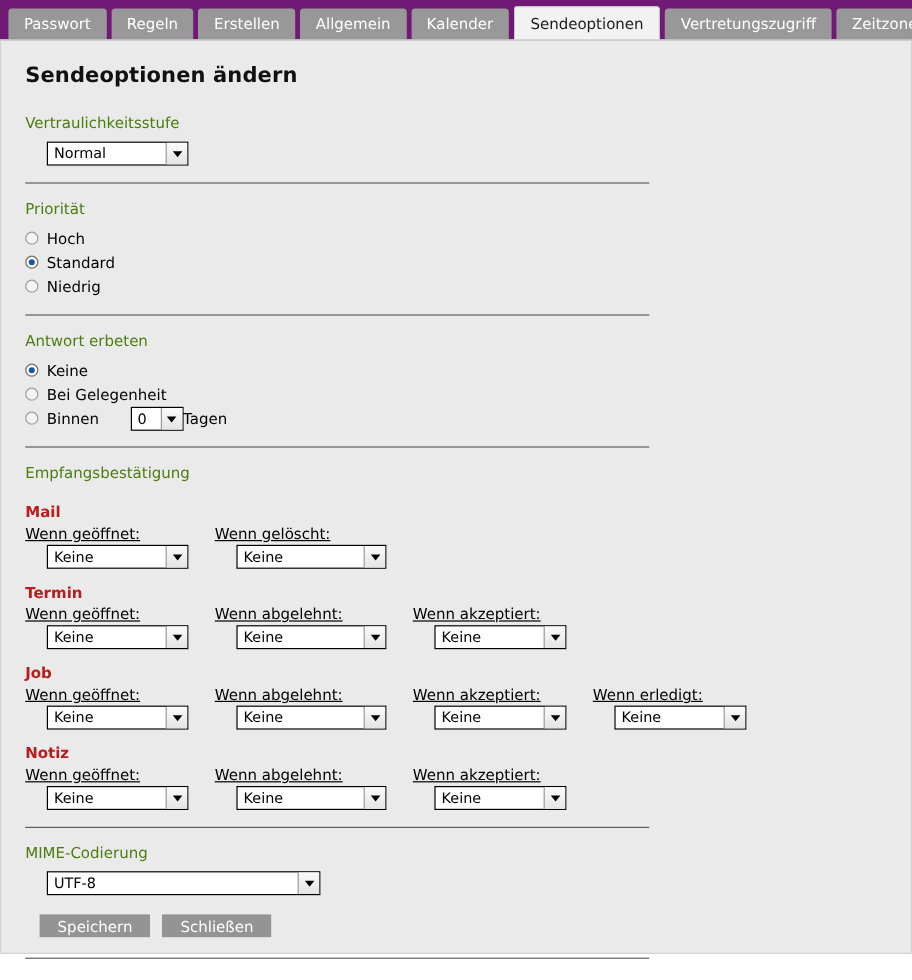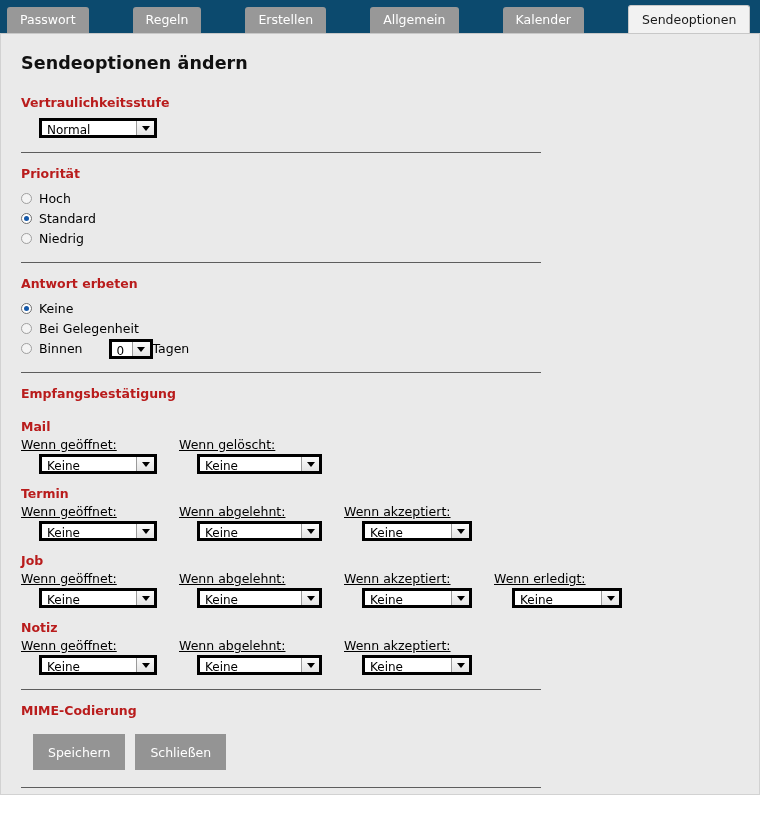--- a/index.html
+++ b/index.html
@@ -14,25 +14,24 @@
     font-size: 12px;
     color: #000000;
     overflow: hidden;
   }
 
   
   .tabstrip {
     position: relative;
     height: 33px;
     padding-left: 7px;
-    background: #0c4a6e;
+    background: #701a75;
     display: flex;
     align-items: flex-end;
     box-sizing: border-box;
-    gap: 40px;
   }
   .tab {
     height: 26px;
     line-height: 26px;
     padding: 0 13px;
     margin-right: 4px;
     background: #989898;
     color: #ffffff;
     font-size: 12.5px;
     white-space: nowrap;
@@ -69,22 +68,22 @@
     font-size: 17.5px;
     font-weight: bold;
     color: #111111;
     padding-top: 19px;
     margin: 0 0 22px 0;
     letter-spacing: 0.1px;
   }
 
   .section-label {
     font-size: 12.5px;
-    font-weight: bold;
-    color: #b91c1c;
+    font-weight: normal;
+    color: #4d7c0f;
     margin: 0 0 8px 0;
   }
 
   .group-label {
     font-size: 12.5px;
     font-weight: bold;
     color: #b91c1c;
     margin: 12px 0 3px 0;
   }
 
@@ -96,21 +95,21 @@
   }
 
   .indent { padding-left: 18px; }
 
   
   .sel {
     display: inline-flex;
     align-items: stretch;
     height: 20px;
     background: #ffffff;
-    border: 3px solid #000000;
+    border: 1px solid #000000;
     box-sizing: border-box;
     vertical-align: middle;
     cursor: pointer;
     font-size: 12px;
   }
   .sel .val {
     flex: 1 1 auto;
     padding: 0 4px 0 5px;
     line-height: 18px;
     color: #000000;
@@ -198,21 +197,21 @@
 
   .mailrow .field { margin-right: 22px; }
 
   
   .btn-row { display: flex; margin-top: 16px; padding-left: 12px; }
   .btn {
     background: #949494;
     color: #ffffff;
     font-size: 12.5px;
     border: none;
-    height: 36px;
+    height: 19px;
     line-height: 21px;
     padding: 0 15px;
     margin-right: 10px;
     cursor: pointer;
     font-family: "DejaVu Sans", sans-serif;
     box-sizing: border-box;
   }
 
   .inline { display: flex; align-items: center; }
   .tagen-label { font-size: 12.5px; }
@@ -403,20 +402,26 @@
           <span class="val">Keine</span>
           <span class="arrow"></span>
         </span>
       </span>
     </div>
   </div>
 
   <div class="hr"></div>
 
   <div class="section-label">MIME-Codierung</div>
+  <div class="indent">
+    <div class="sel sel-w230">
+      <span class="val">UTF-8</span>
+      <span class="arrow"></span>
+    </div>
+  </div>
 
   <div class="btn-row">
     <button class="btn">Speichern</button>
     <button class="btn">Schließen</button>
   </div>
 
   <div class="hr" style="margin-top:17px;"></div>
 
 </div>
 

